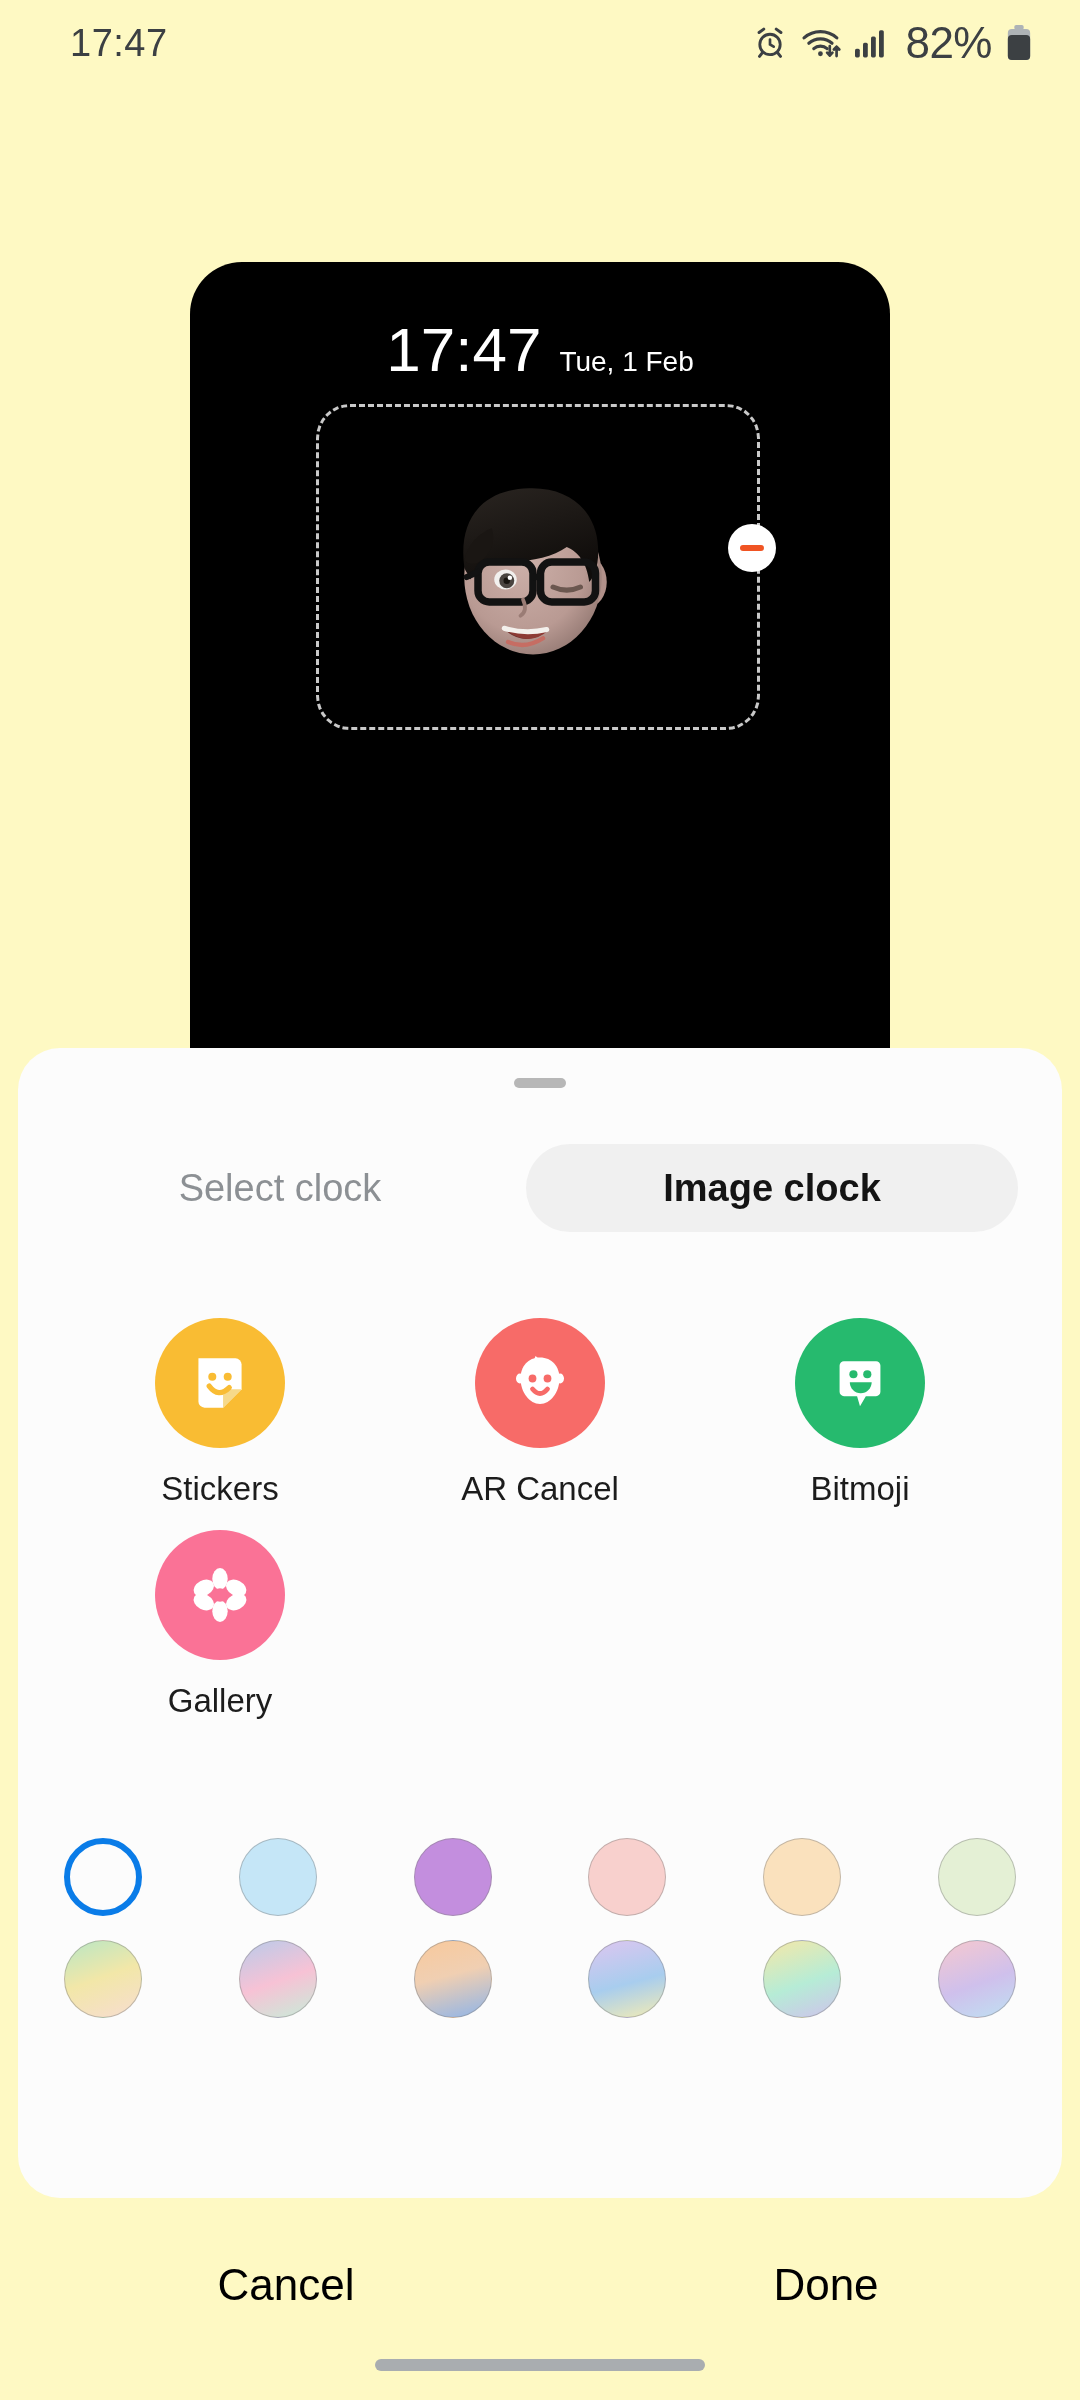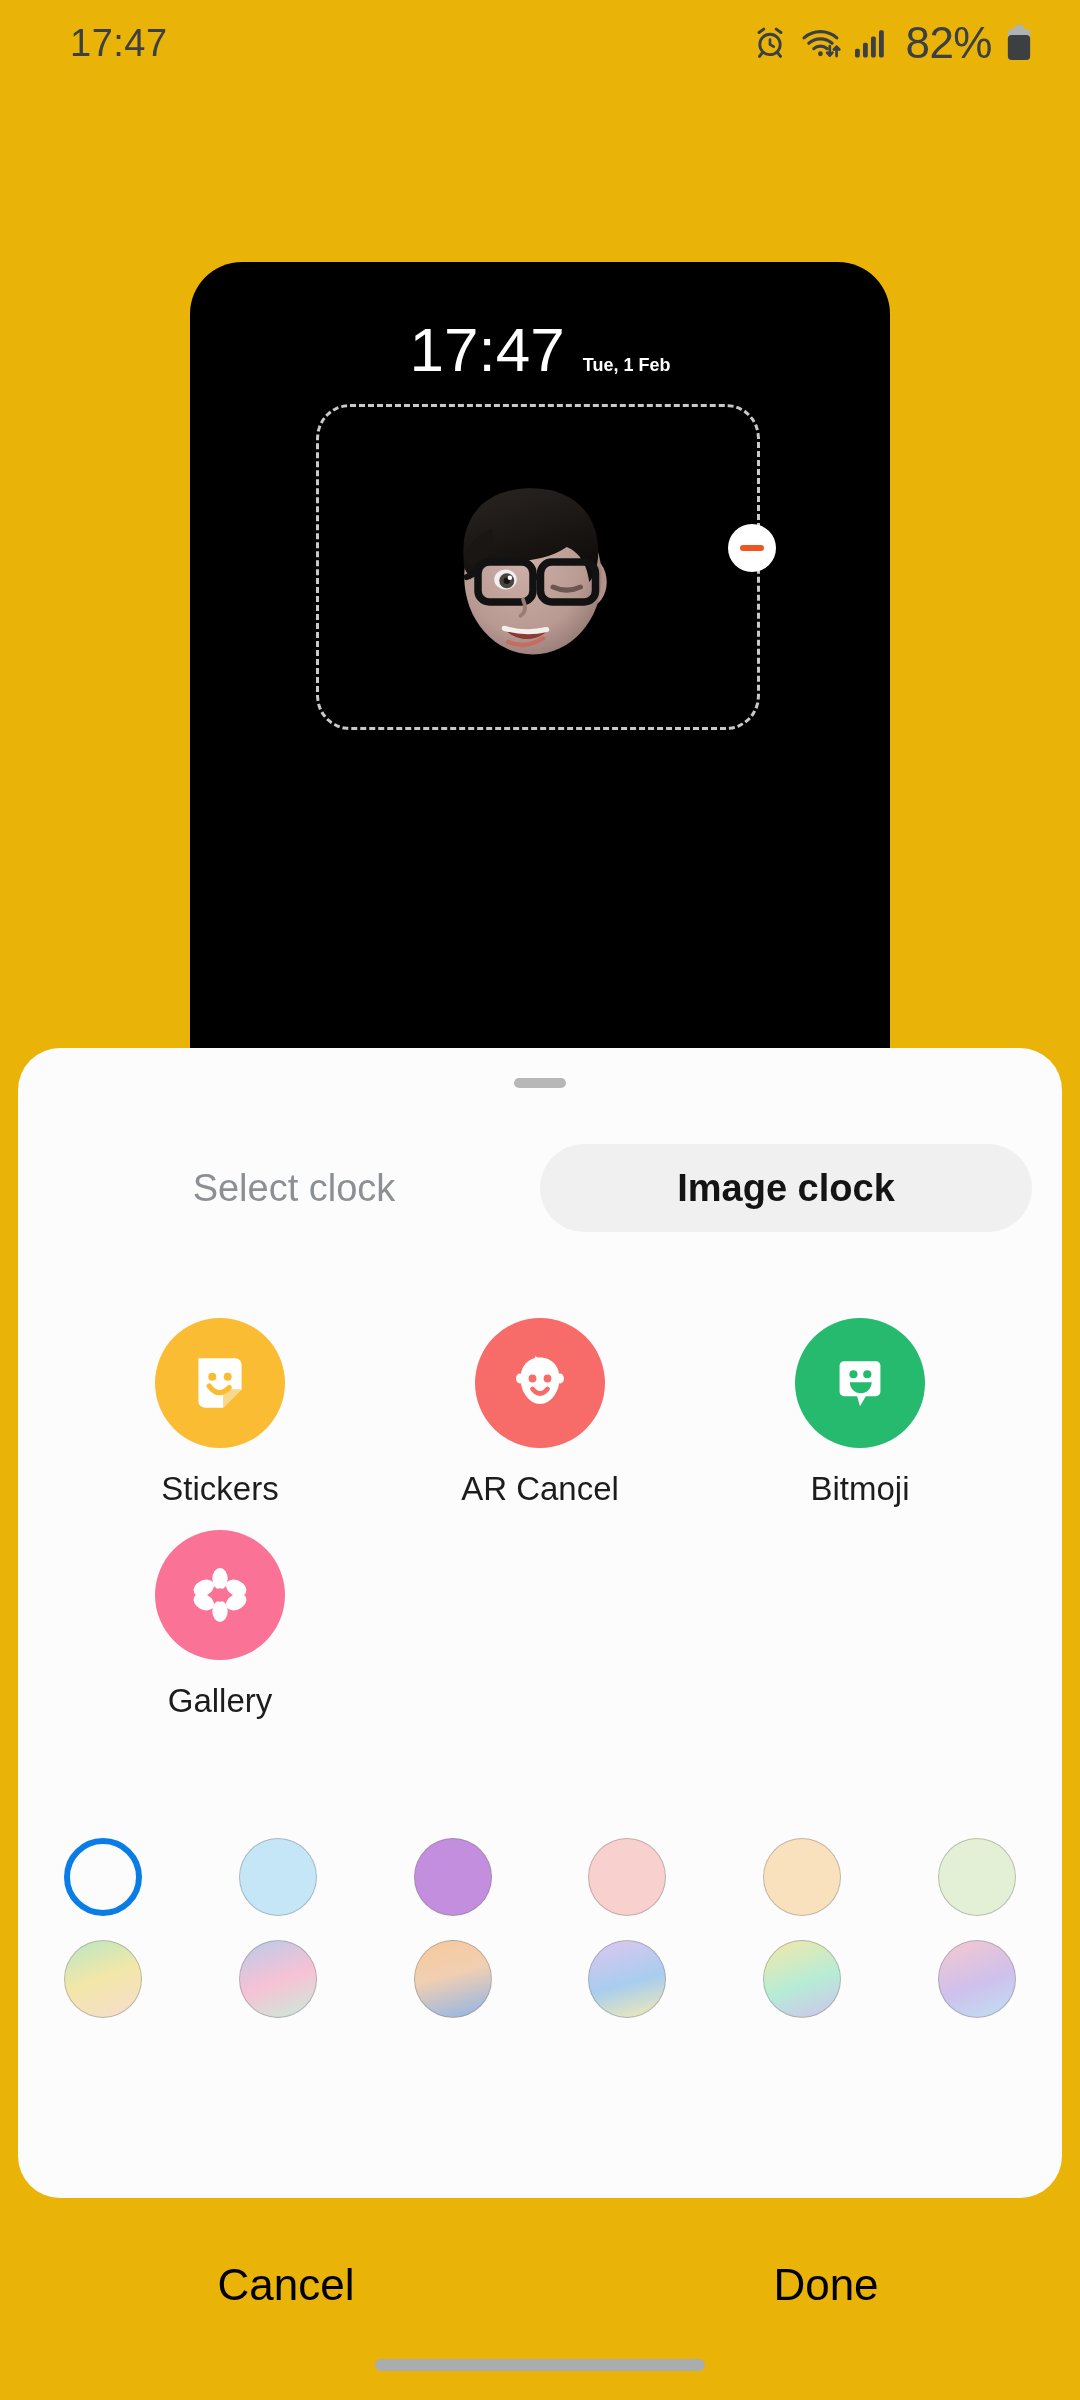--- a/index.html
+++ b/index.html
@@ -7,21 +7,21 @@
   html, body {
     width:1080px; height:2400px;
     overflow:hidden;
     font-family:"Liberation Sans", sans-serif;
     background:#ebeff0;
   }
 
   #screen {
     position:relative;
     width:1080px; height:2400px;
-    background:#eab308;
+    background:#fef9c3;
   }
 
   
   #status-bar {
     position:absolute; top:0; left:0;
     width:1080px; height:86px;
     display:flex; align-items:center;
     justify-content:space-between;
     padding:0 48px 0 70px;
   }
@@ -51,22 +51,22 @@
     position:absolute;
     top:52px; left:0; width:700px;
     display:flex; align-items:baseline;
     justify-content:center; gap:18px;
   }
   #preview-time {
     font-size:62px; color:#fff;
     font-weight:400; letter-spacing:0px;
   }
   #preview-date {
-    font-size:18px; color:#fff;
-    font-weight:700;
+    font-size:28px; color:#fff;
+    font-weight:400;
   }
 
   
   #selection-frame {
     position:absolute;
     left:126px; top:142px;
     width:444px; height:326px;
     border:3px dashed #c9c9c9;
     border-radius:34px;
   }
@@ -105,21 +105,21 @@
     left:50%; top:30px;
     transform:translateX(-50%);
     width:52px; height:10px;
     border-radius:5px;
     background:#b7b7b7;
   }
 
   
   #tab-bar {
     position:absolute;
-    top:90px; left:30px;
+    top:90px; left:16px;
     width:984px; height:100px;
     display:flex; align-items:center;
   }
   .tab {
     flex:1 1 0;
     height:88px;
     display:flex; align-items:center; justify-content:center;
     font-size:38px;
     border-radius:44px;
   }

